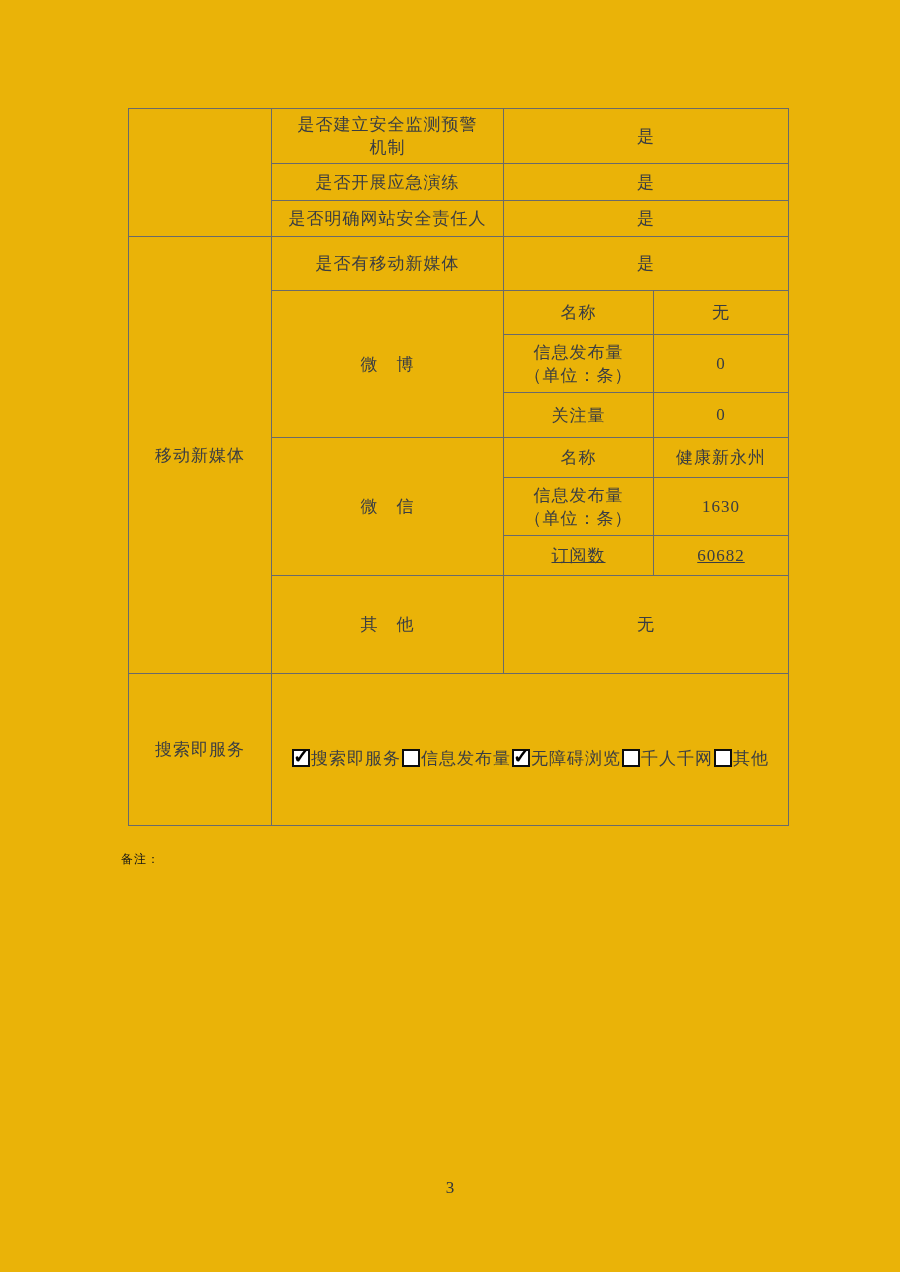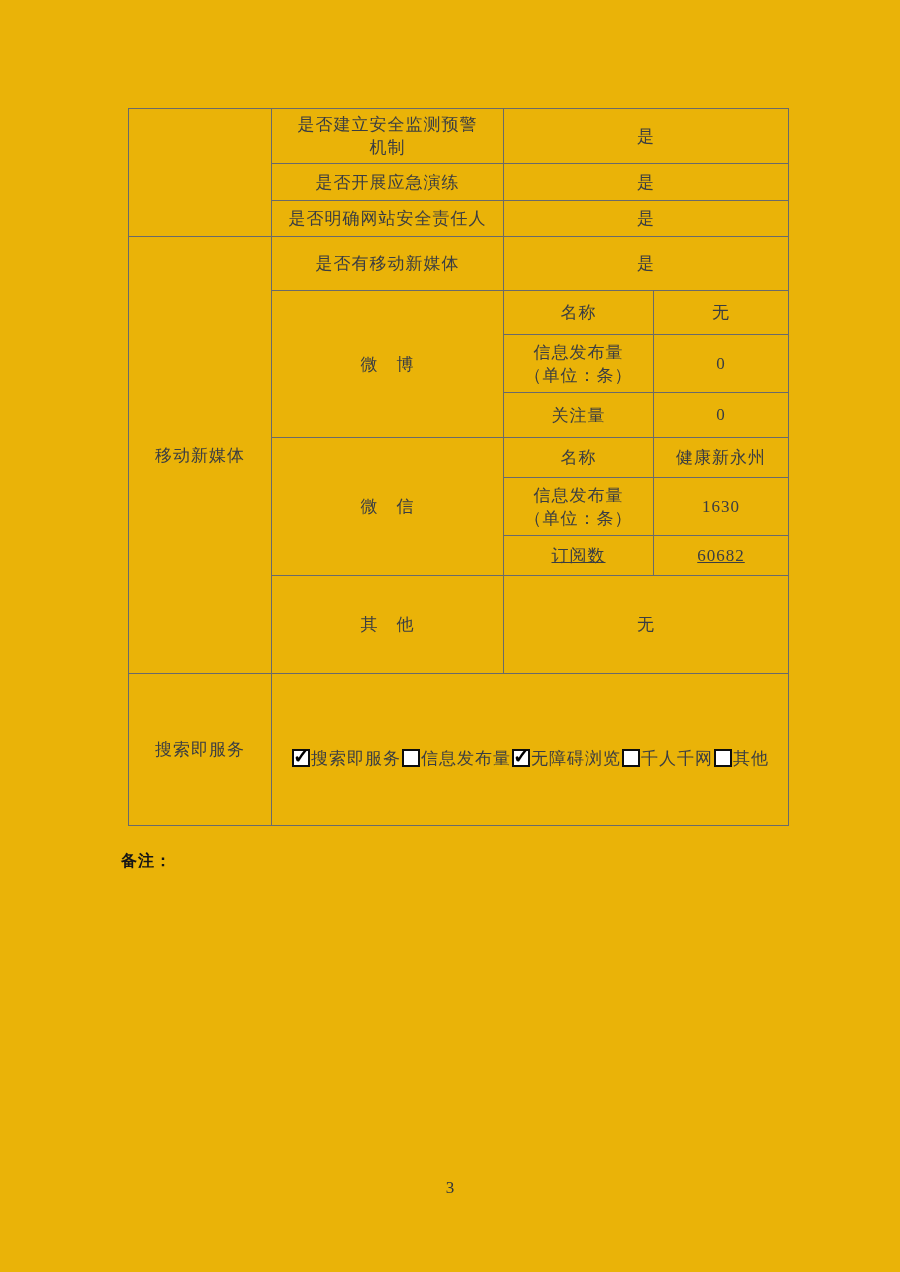--- a/index.html
+++ b/index.html
@@ -44,21 +44,21 @@
     border:2px solid #0d0d0d; background:#ffffff;
     position:relative; margin:0 1px; flex:0 0 auto;
   }
   .cbx.checked::after {
     content:"✓";
     position:absolute; left:-1px; top:-7px;
     font-size:20px; font-weight:bold; color:#000;
   }
   .remarks {
     position:absolute; left:121px; top:851px;
-    font-size:16px; font-weight:bold; color:#161616; letter-spacing:1px;
+    font-size:12px; font-weight:normal; color:#161616; letter-spacing:1px;
   }
   .pageno {
     position:absolute; left:0; top:1178px; width:100%;
     text-align:center; font-size:17px; color:#33373c;
   }
 </style>
 </head>
 <body>
 
 <div class="page">

